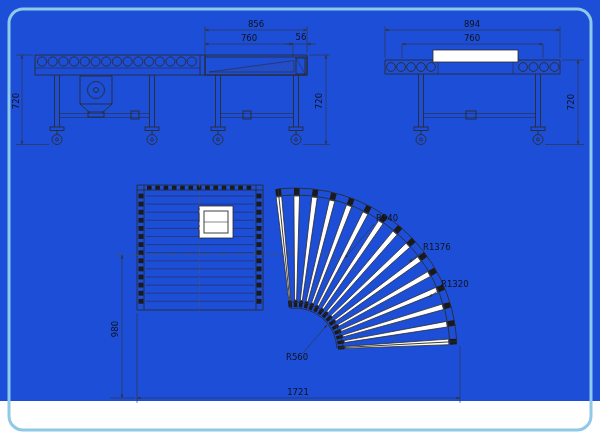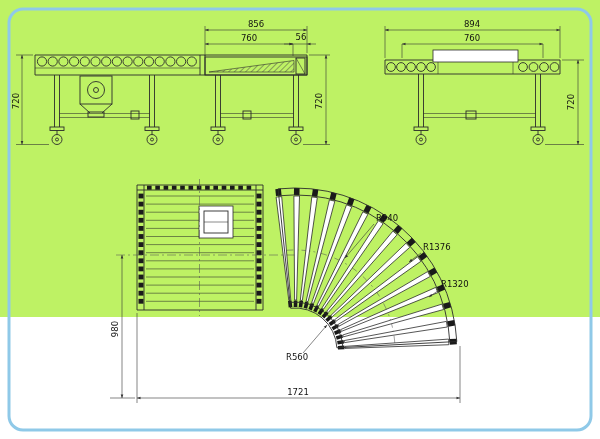--- a/index.html
+++ b/index.html
@@ -1,16 +1,16 @@
 <!DOCTYPE html>
 <html><head>
 <meta charset="utf-8">
 <style>
   html,body{margin:0;padding:0;background:#fff;width:600px;height:439px;overflow:hidden;}
-  #stage{width:600px;height:317px;position:relative;background:#bef264;}
+  #stage{width:600px;height:401px;position:relative;background:#1d4ed8;}
   svg{display:block;}
   .ln{stroke:#2b2b2b;stroke-width:.9;fill:none;}
   .thin{stroke:#2b2b2b;stroke-width:.55;fill:none;}
   .wht{stroke:#2b2b2b;stroke-width:.8;fill:#ffffff;}
   .blk{fill:#1a1a1a;stroke:none;}
   .dim{stroke:#333;stroke-width:.6;fill:none;}
   .cl{stroke:#555;stroke-width:.55;fill:none;stroke-dasharray:9 3 2 3;}
   .hatchfill{fill:url(#hatch);stroke:#2b2b2b;stroke-width:.6;}
   text{font-family:"DejaVu Sans","Liberation Sans",sans-serif;font-size:8.5px;fill:#111;text-anchor:middle;}
   text.rlab{text-anchor:start;}

